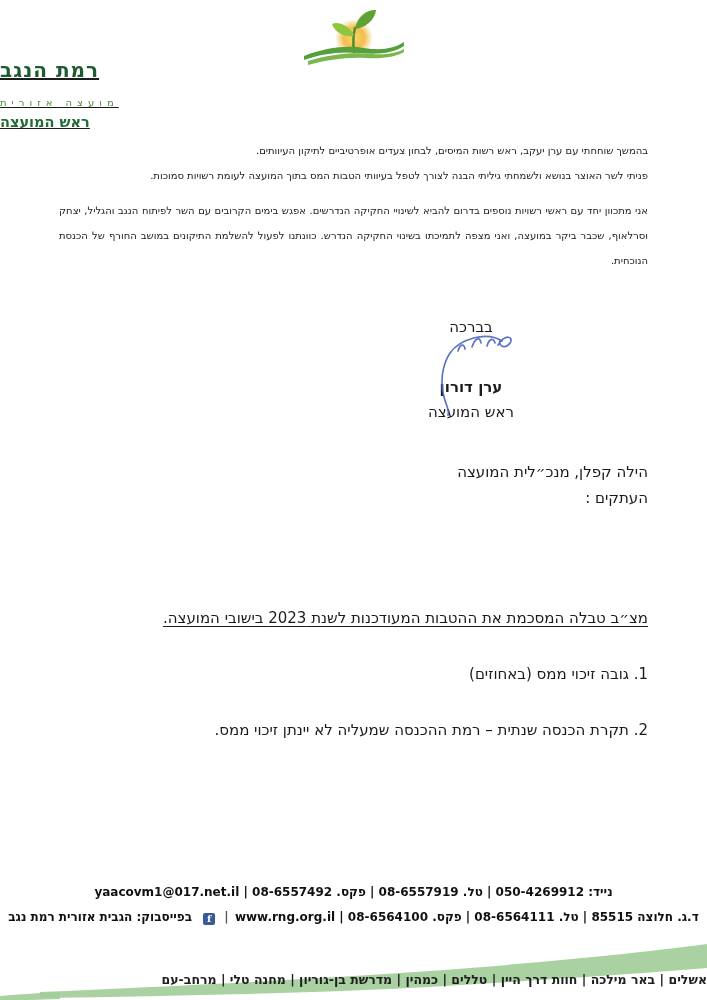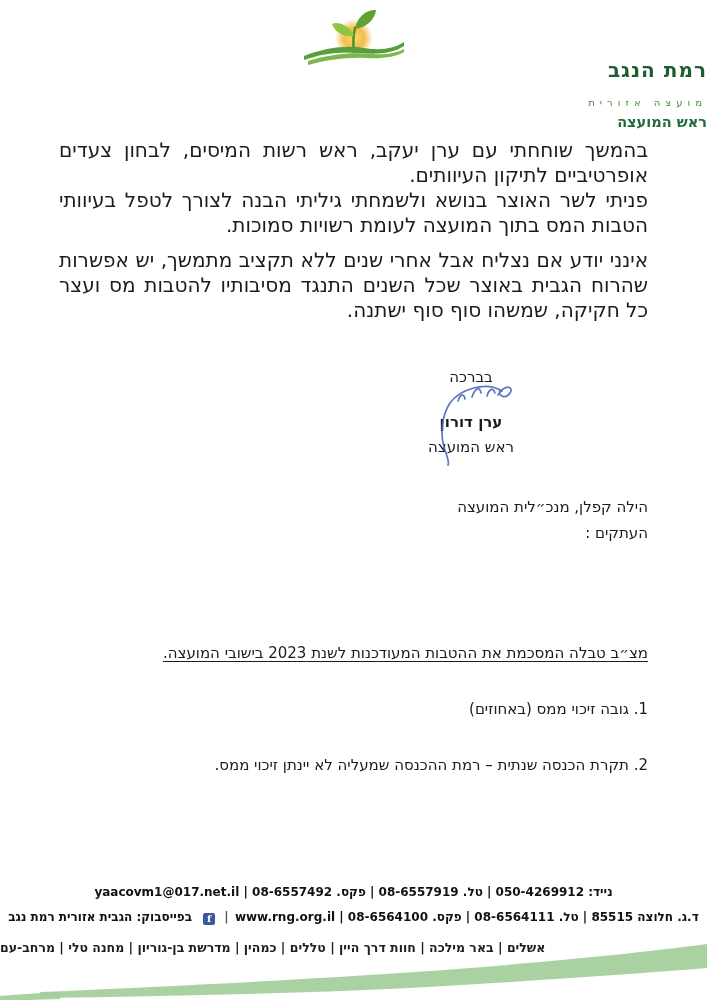--- a/index.html
+++ b/index.html
@@ -8,48 +8,48 @@
     width:707px;height:1000px;
     margin:0 auto;
     background:#ffffff;
     font-family:"DejaVu Sans",sans-serif;
     direction:rtl;
     color:#1b1b1b;
     overflow:hidden;
     box-shadow:0 0 6px rgba(0,0,0,.25);
   }
   
-  .letterhead{ text-align:right; padding-top:8px; }
+  .letterhead{ text-align:left; padding-top:8px;text-decoration:underline; }
   .logo-art{ display:block; margin:0 auto; }
   .logo-title{ font-size:20px; line-height:20px; font-weight:bold; color:#1d5c2f; letter-spacing:1px; margin-top:-6px; }
   .logo-sub{ font-size:10px; line-height:9px; color:#4b8b3b; letter-spacing:5px; margin-top:18px; }
   .dept-title{ font-size:14.5px; line-height:16px; font-weight:bold; color:#226b38; margin-top:7px; }
   
-  .letter-body{ margin:8px 59px 0 59px; font-size:20px; line-height:25px; text-align:justify; }
+  .letter-body{ margin:8px 59px 0 59px; font-size:10px; line-height:25px; text-align:justify; }
   .letter-body p{ margin:0; }
   .para-gap{ margin-top:10px !important; }
   
   .closing{ position:relative; margin:42px 193px 0 0; width:max-content; text-align:center; font-size:15px; line-height:25px; }
-  .closing .salutation{ display:block; margin-bottom:20px; }
+  .closing .salutation{ display:block; margin-bottom:35px; }
   .closing .signer-name{ display:block; font-weight:bold; }
   .closing .signer-title{ display:block; }
   .sig-svg{ position:absolute; top:14px; right:-18px; pointer-events:none; }
   
   .copies{ margin:34px 59px 0 59px; text-align:right; font-size:15px; line-height:26px; }
   
   .attachment{ margin:95px 59px 0 59px; font-size:15px; line-height:25px; }
   .attachment .heading{ text-decoration:underline; text-underline-offset:3px;margin-top:12px; }
   .attachment .item{ margin-top:31px; }
   .attachment .item:first-of-type{ margin-top:16px; }
   
   .contact-footer{ position:absolute; left:0; right:0; top:880px; text-align:center; font-size:12px; font-weight:bold; color:#111; z-index:2; }
   .contact-line{ line-height:25px; white-space:nowrap; }
   .fb-icon{ display:inline-block; width:12px; height:12px; line-height:12px; background:#3b5998; color:#fff; font-size:10px; font-weight:bold; border-radius:2px; text-align:center; vertical-align:-1px; margin:0 3px; font-family:"DejaVu Serif",serif; }
   .sep{ color:#555; padding:0 2px; }
-  .settlements{ position:absolute; left:0; right:0; top:936px; text-align:left; font-size:12.5px; font-weight:bold; color:#1f1f1f; z-index:2; }
+  .settlements{ position:absolute; left:0; right:0; top:968px; text-align:right; font-size:12.5px; font-weight:bold; color:#1f1f1f; z-index:2; }
   .settlements .line{ line-height:23px; white-space:nowrap; }
   .swoosh-svg{ position:absolute; left:0; bottom:0; z-index:1; }
 </style>
 </head>
 <body>
 
 <div class="page">
 
   <div class="letterhead">
     <svg class="logo-art" width="104" height="58" viewBox="0 0 104 58">
@@ -70,21 +70,21 @@
       <path d="M6,53 C28,46 52,44 70,46 C84,47 95,45 102,41 L102,44 C94,49 80,51 64,50 C44,49 24,52 6,57 Z" fill="#7ab84f"></path>
     </svg>
     <div class="logo-title">רמת הנגב</div>
     <div class="logo-sub">מועצה אזורית</div>
     <div class="dept-title">ראש המועצה</div>
   </div>
 
   <div class="letter-body">
     <p>בהמשך שוחחתי עם ערן יעקב, ראש רשות המיסים, לבחון צעדים אופרטיביים לתיקון העיוותים.</p>
     <p>פניתי לשר האוצר בנושא ולשמחתי גיליתי הבנה לצורך לטפל בעיוותי הטבות המס בתוך המועצה לעומת רשויות סמוכות.</p>
-    <p class="para-gap">אינני יודע אם נצליח אבל אחרי שנים ללא תקציב מתמשך, יש אפשרות שהרוח הגבית באוצר שכל השנים התנגד מסיבותיו להטבות מס ועצר כל חקיקה, שמשהו סוף סוף ישתנה.</p>
+    <p class="para-gap">אני מתכוון יחד עם ראשי רשויות נוספים בדרום להביא לשינויי החקיקה הנדרשים. אפגש בימים הקרובים עם השר לפיתוח הנגב והגליל, יצחק וסרלאוף, שכבר ביקר במועצה, ואני מצפה לתמיכתו בשינוי החקיקה הנדרש. כוונתנו לפעול להשלמת התיקונים במושב החורף של הכנסת הנוכחית.</p>
   </div>
 
   <div class="closing">
     <span class="salutation">בברכה</span>
     <span class="signer-name">ערן דורון</span>
     <span class="signer-title">ראש המועצה</span>
     <svg class="sig-svg" width="130" height="88" viewBox="0 0 130 88">
       <g fill="none" stroke="#4a66c0" stroke-width="1.7" stroke-linecap="round" opacity="0.9">
         <path d="M96,16 c8,-12 16,-8 12,-2 c-4,6 -12,4 -10,-3"></path>
         <path d="M70,18 c3,-9 8,-11 9,-4 m6,3 c2,-7 6,-9 8,-3"></path>

